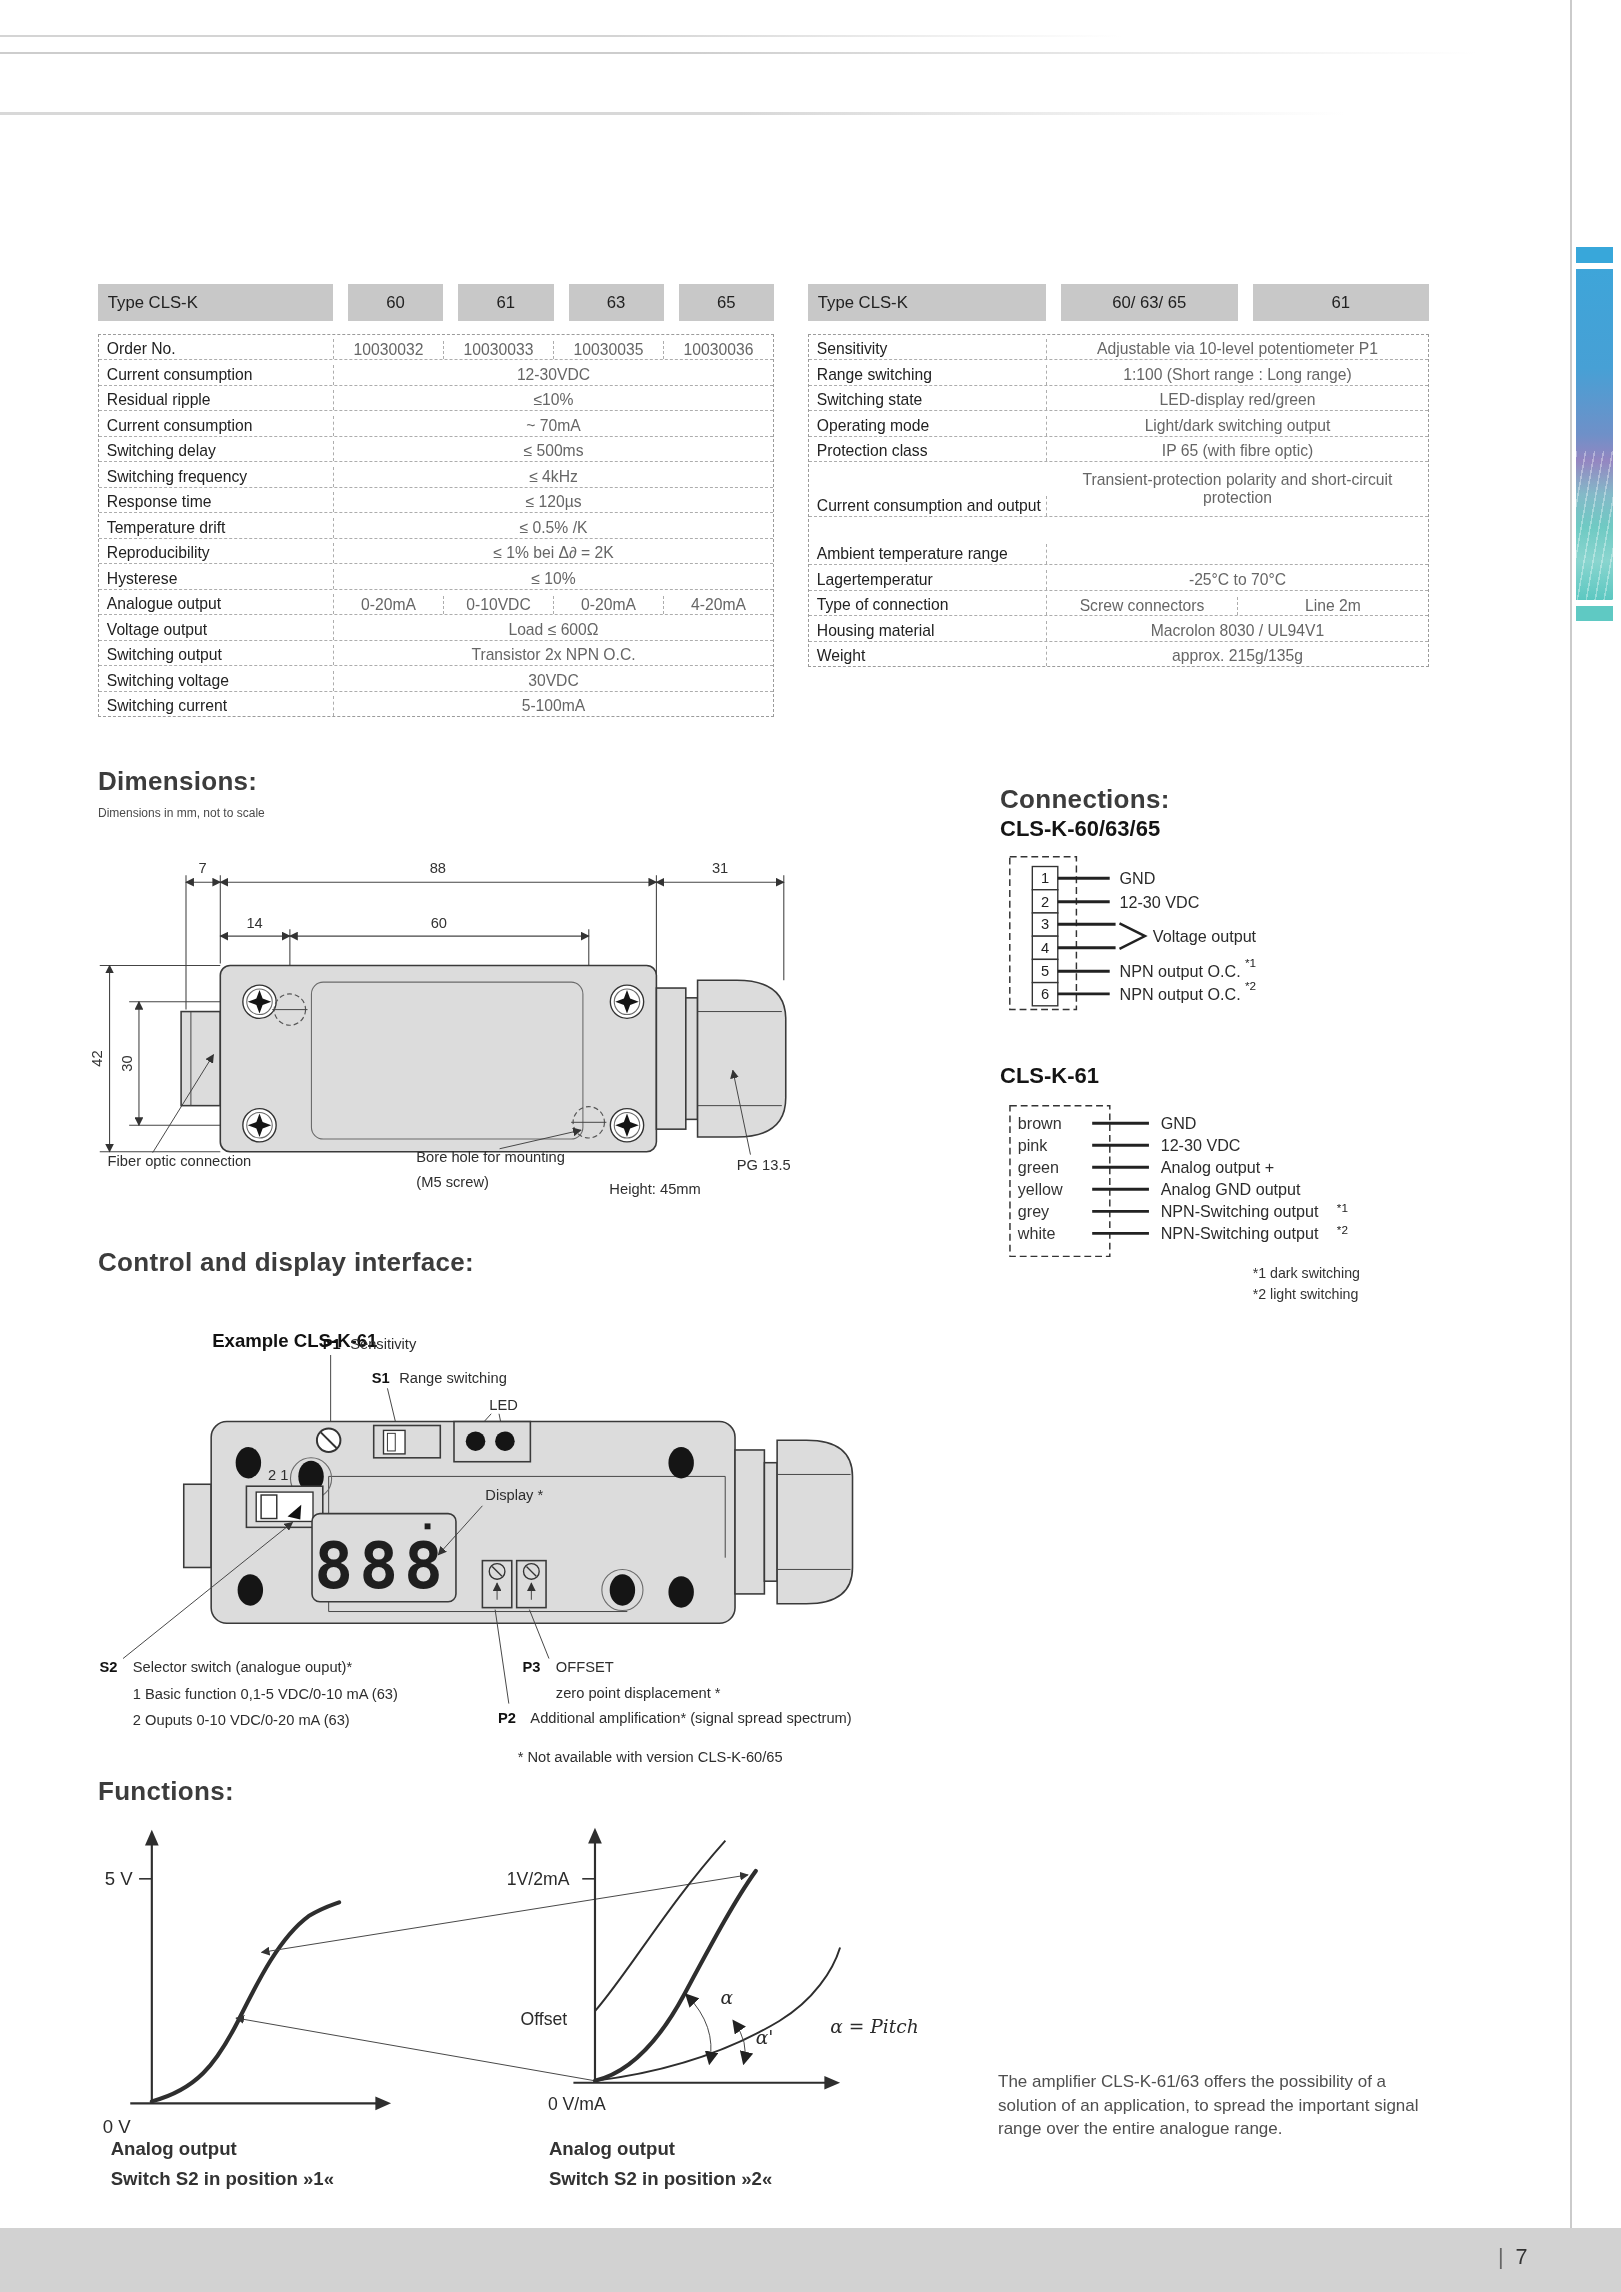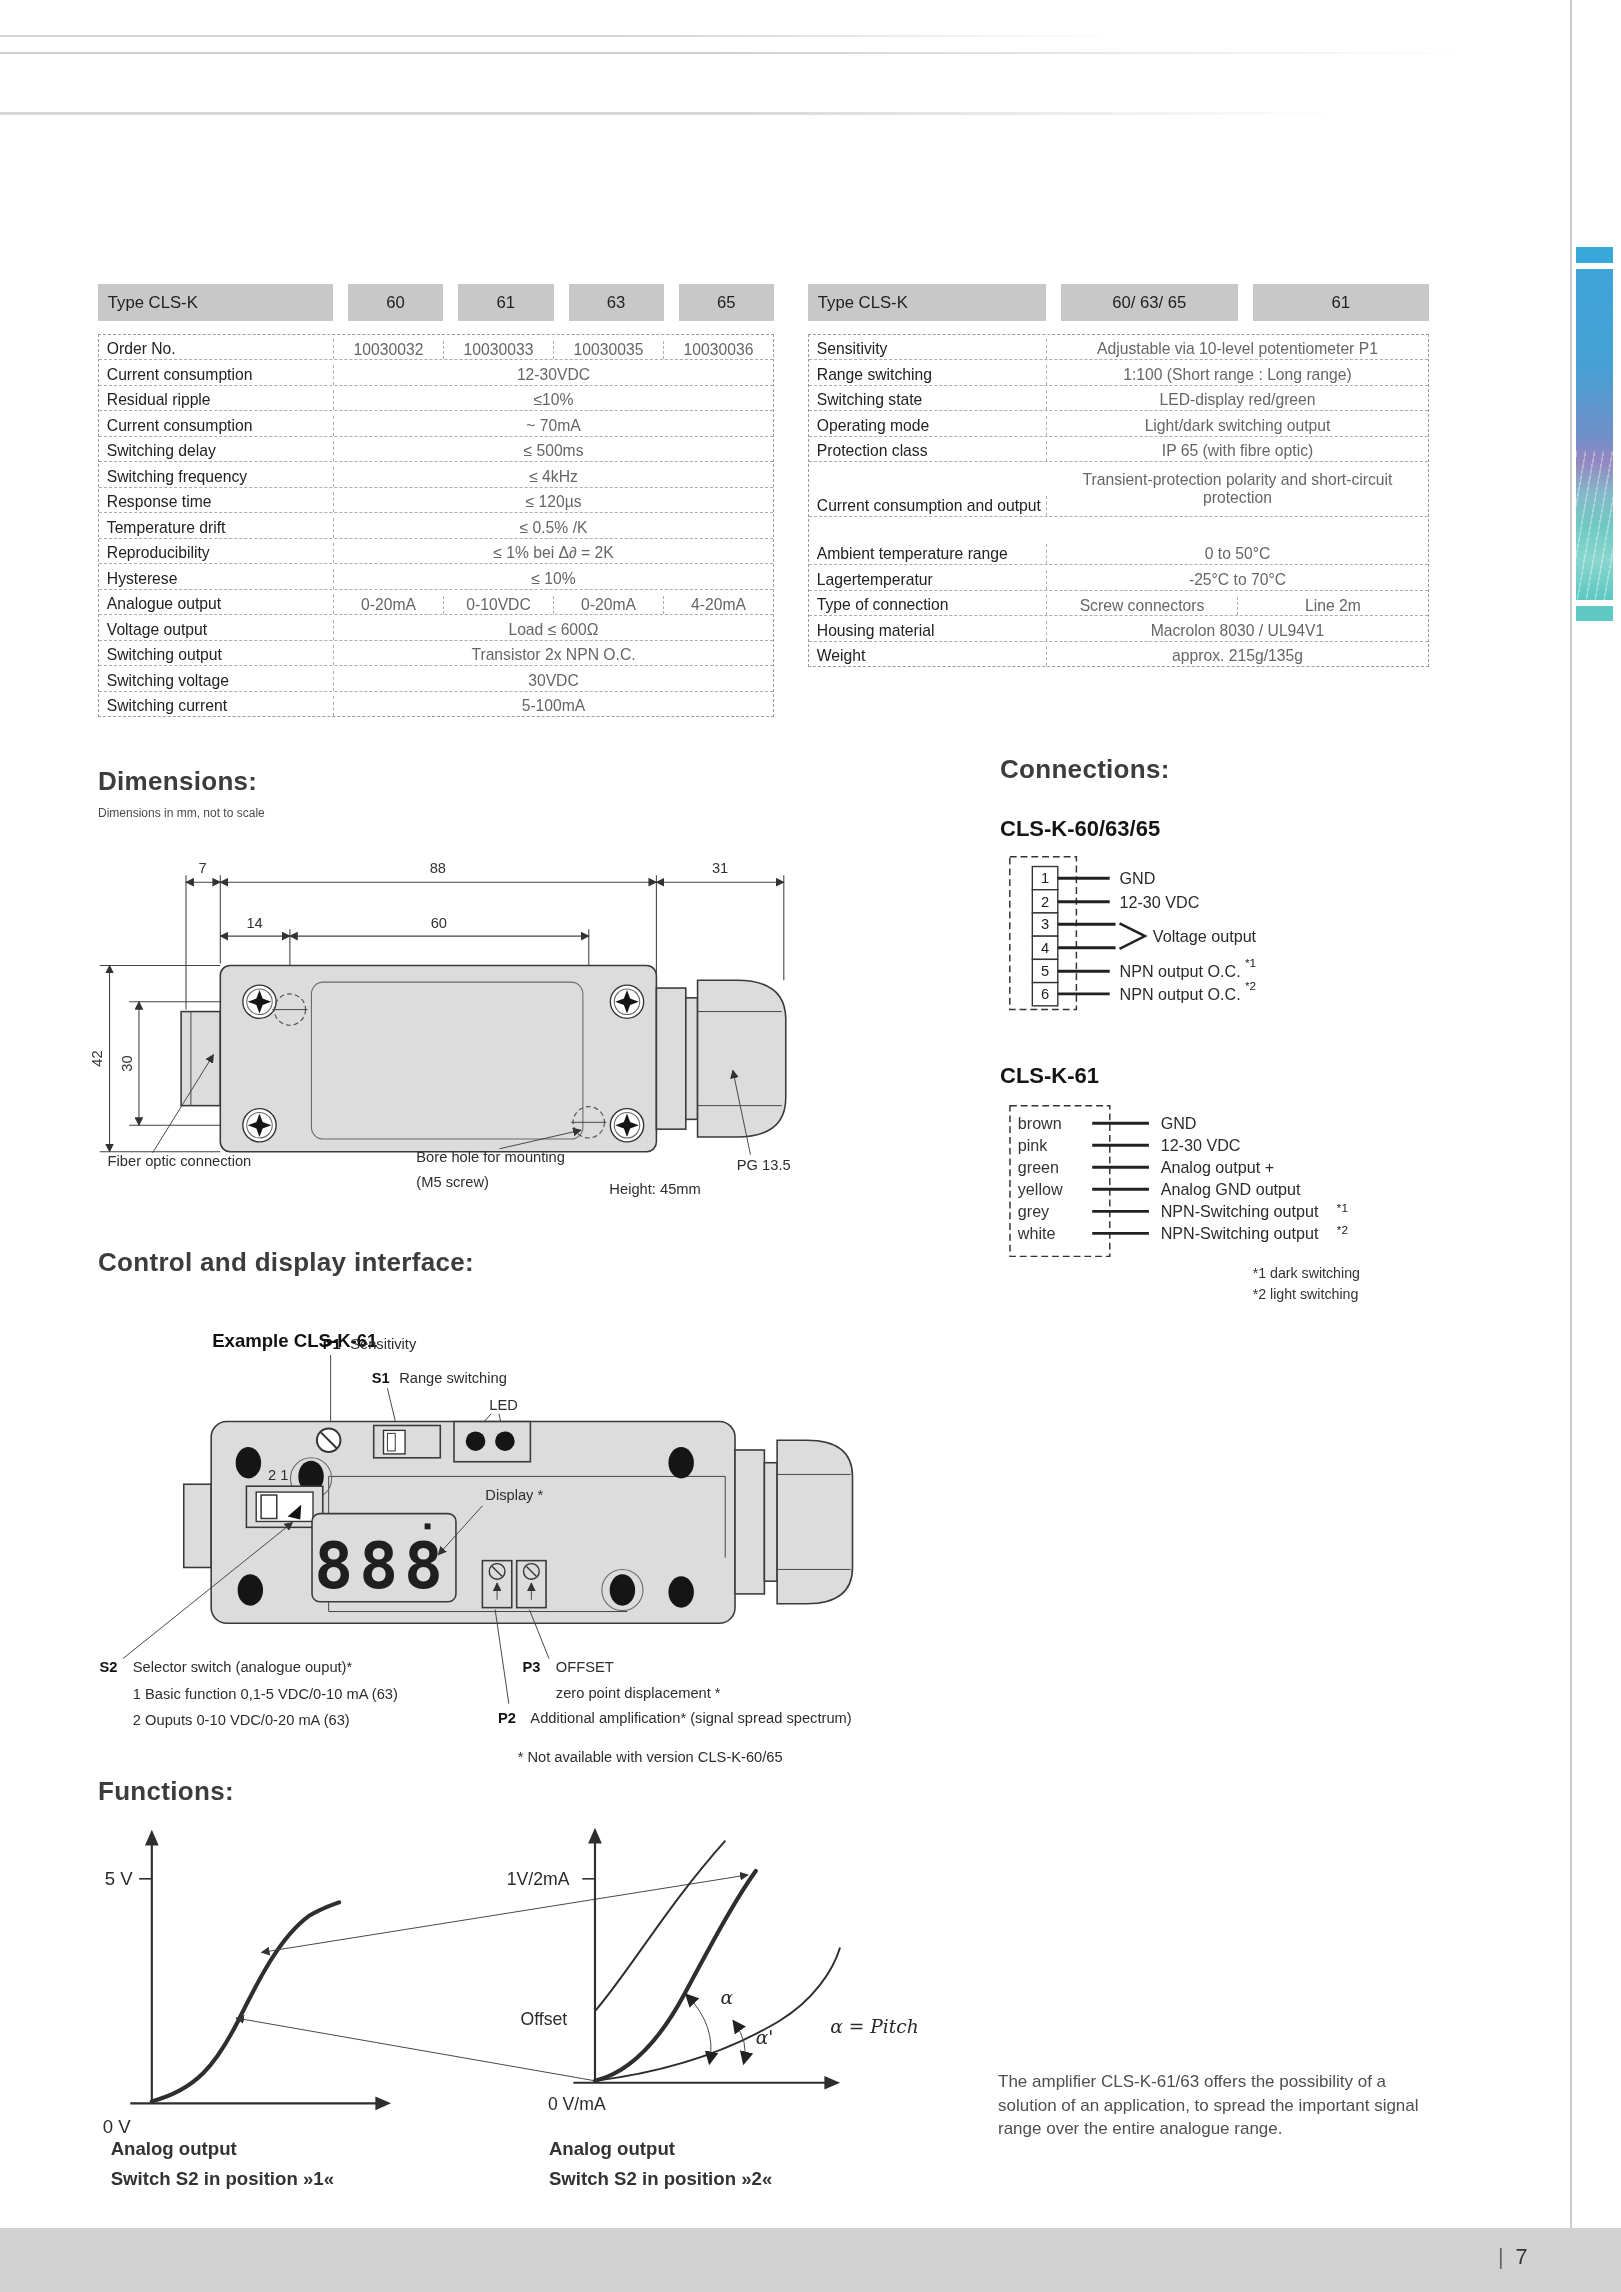--- a/index.html
+++ b/index.html
@@ -195,21 +195,20 @@
       <div class="srow">
         <div class="slabel">Protection class</div>
         <div class="sval">IP 65 (with fibre optic)</div>
       </div>
       <div class="srow tall">
         <div class="slabel">Current consumption and output</div>
         <div class="sval" style="max-width:333px;margin:8px auto">Transient-protection polarity and short-circuit protection</div>
       </div>
       <div class="srow tall">
         <div class="slabel" style="max-width:238px">Ambient temperature range</div>
-        <div class="sval">0 to 50°C</div>
       </div>
       <div class="srow">
         <div class="slabel">Lagertemperatur</div>
         <div class="sval">-25°C to 70°C</div>
       </div>
       <div class="srow">
         <div class="slabel">Type of connection</div>
         <div class="scell">Screw connectors</div>
         <div class="scell">Line 2m</div>
       </div>
@@ -219,21 +218,21 @@
       </div>
       <div class="srow">
         <div class="slabel">Weight</div>
         <div class="sval">approx. 215g/135g</div>
       </div>
     </div>
   </div>
 
   <div class="heading" style="left:98px;top:766px">Dimensions:</div>
   <div class="subnote" style="left:98px;top:806px">Dimensions in mm, not to scale</div>
-  <div class="heading" style="left:1000px;top:754px">Connections:</div>
+  <div class="heading" style="left:1000px;top:784px">Connections:</div>
   <div class="subtitle" style="left:1000px;top:816px">CLS-K-60/63/65</div>
   <div class="subtitle" style="left:1000px;top:1063px">CLS-K-61</div>
   <div class="heading" style="left:98px;top:1247px">Control and display interface:</div>
   <div class="heading" style="left:98px;top:1776px">Functions:</div>
 
   <svg class="abs" style="left:88px;top:843px" width="784" height="392" viewBox="0 0 800 400">
 
     <g class="dim">
       <line x1="100" y1="33" x2="100" y2="170"></line>
       <line x1="135" y1="33" x2="135" y2="123"></line>

